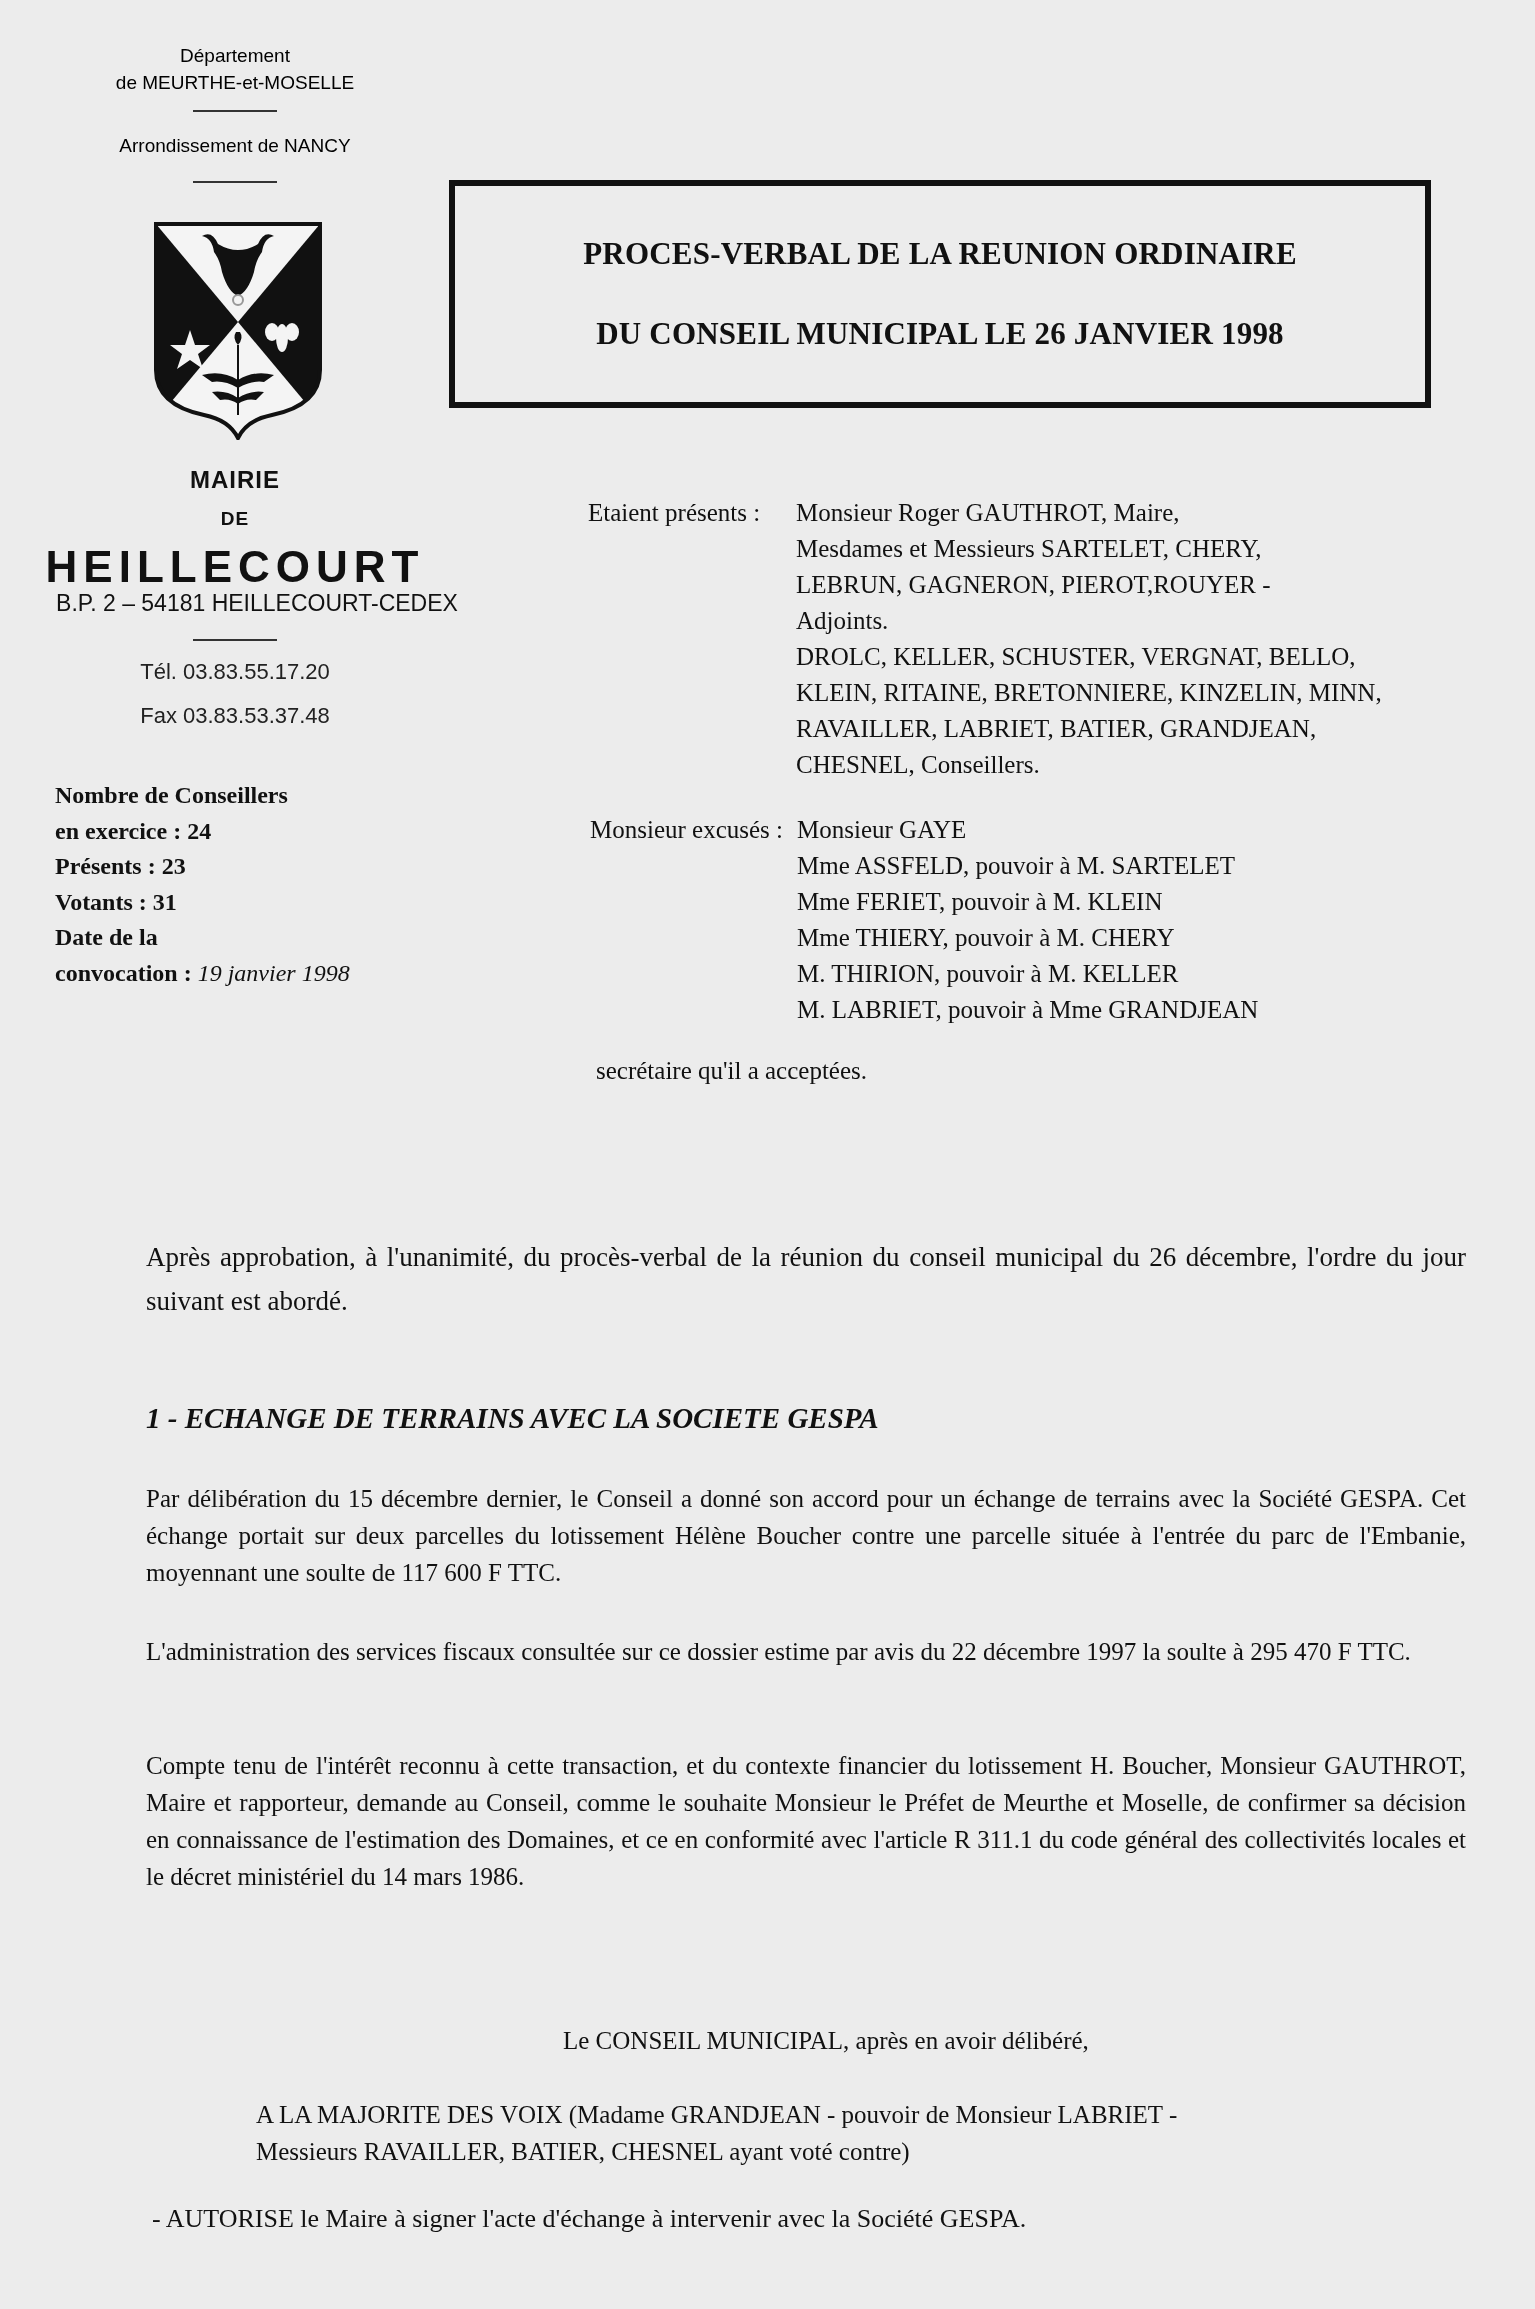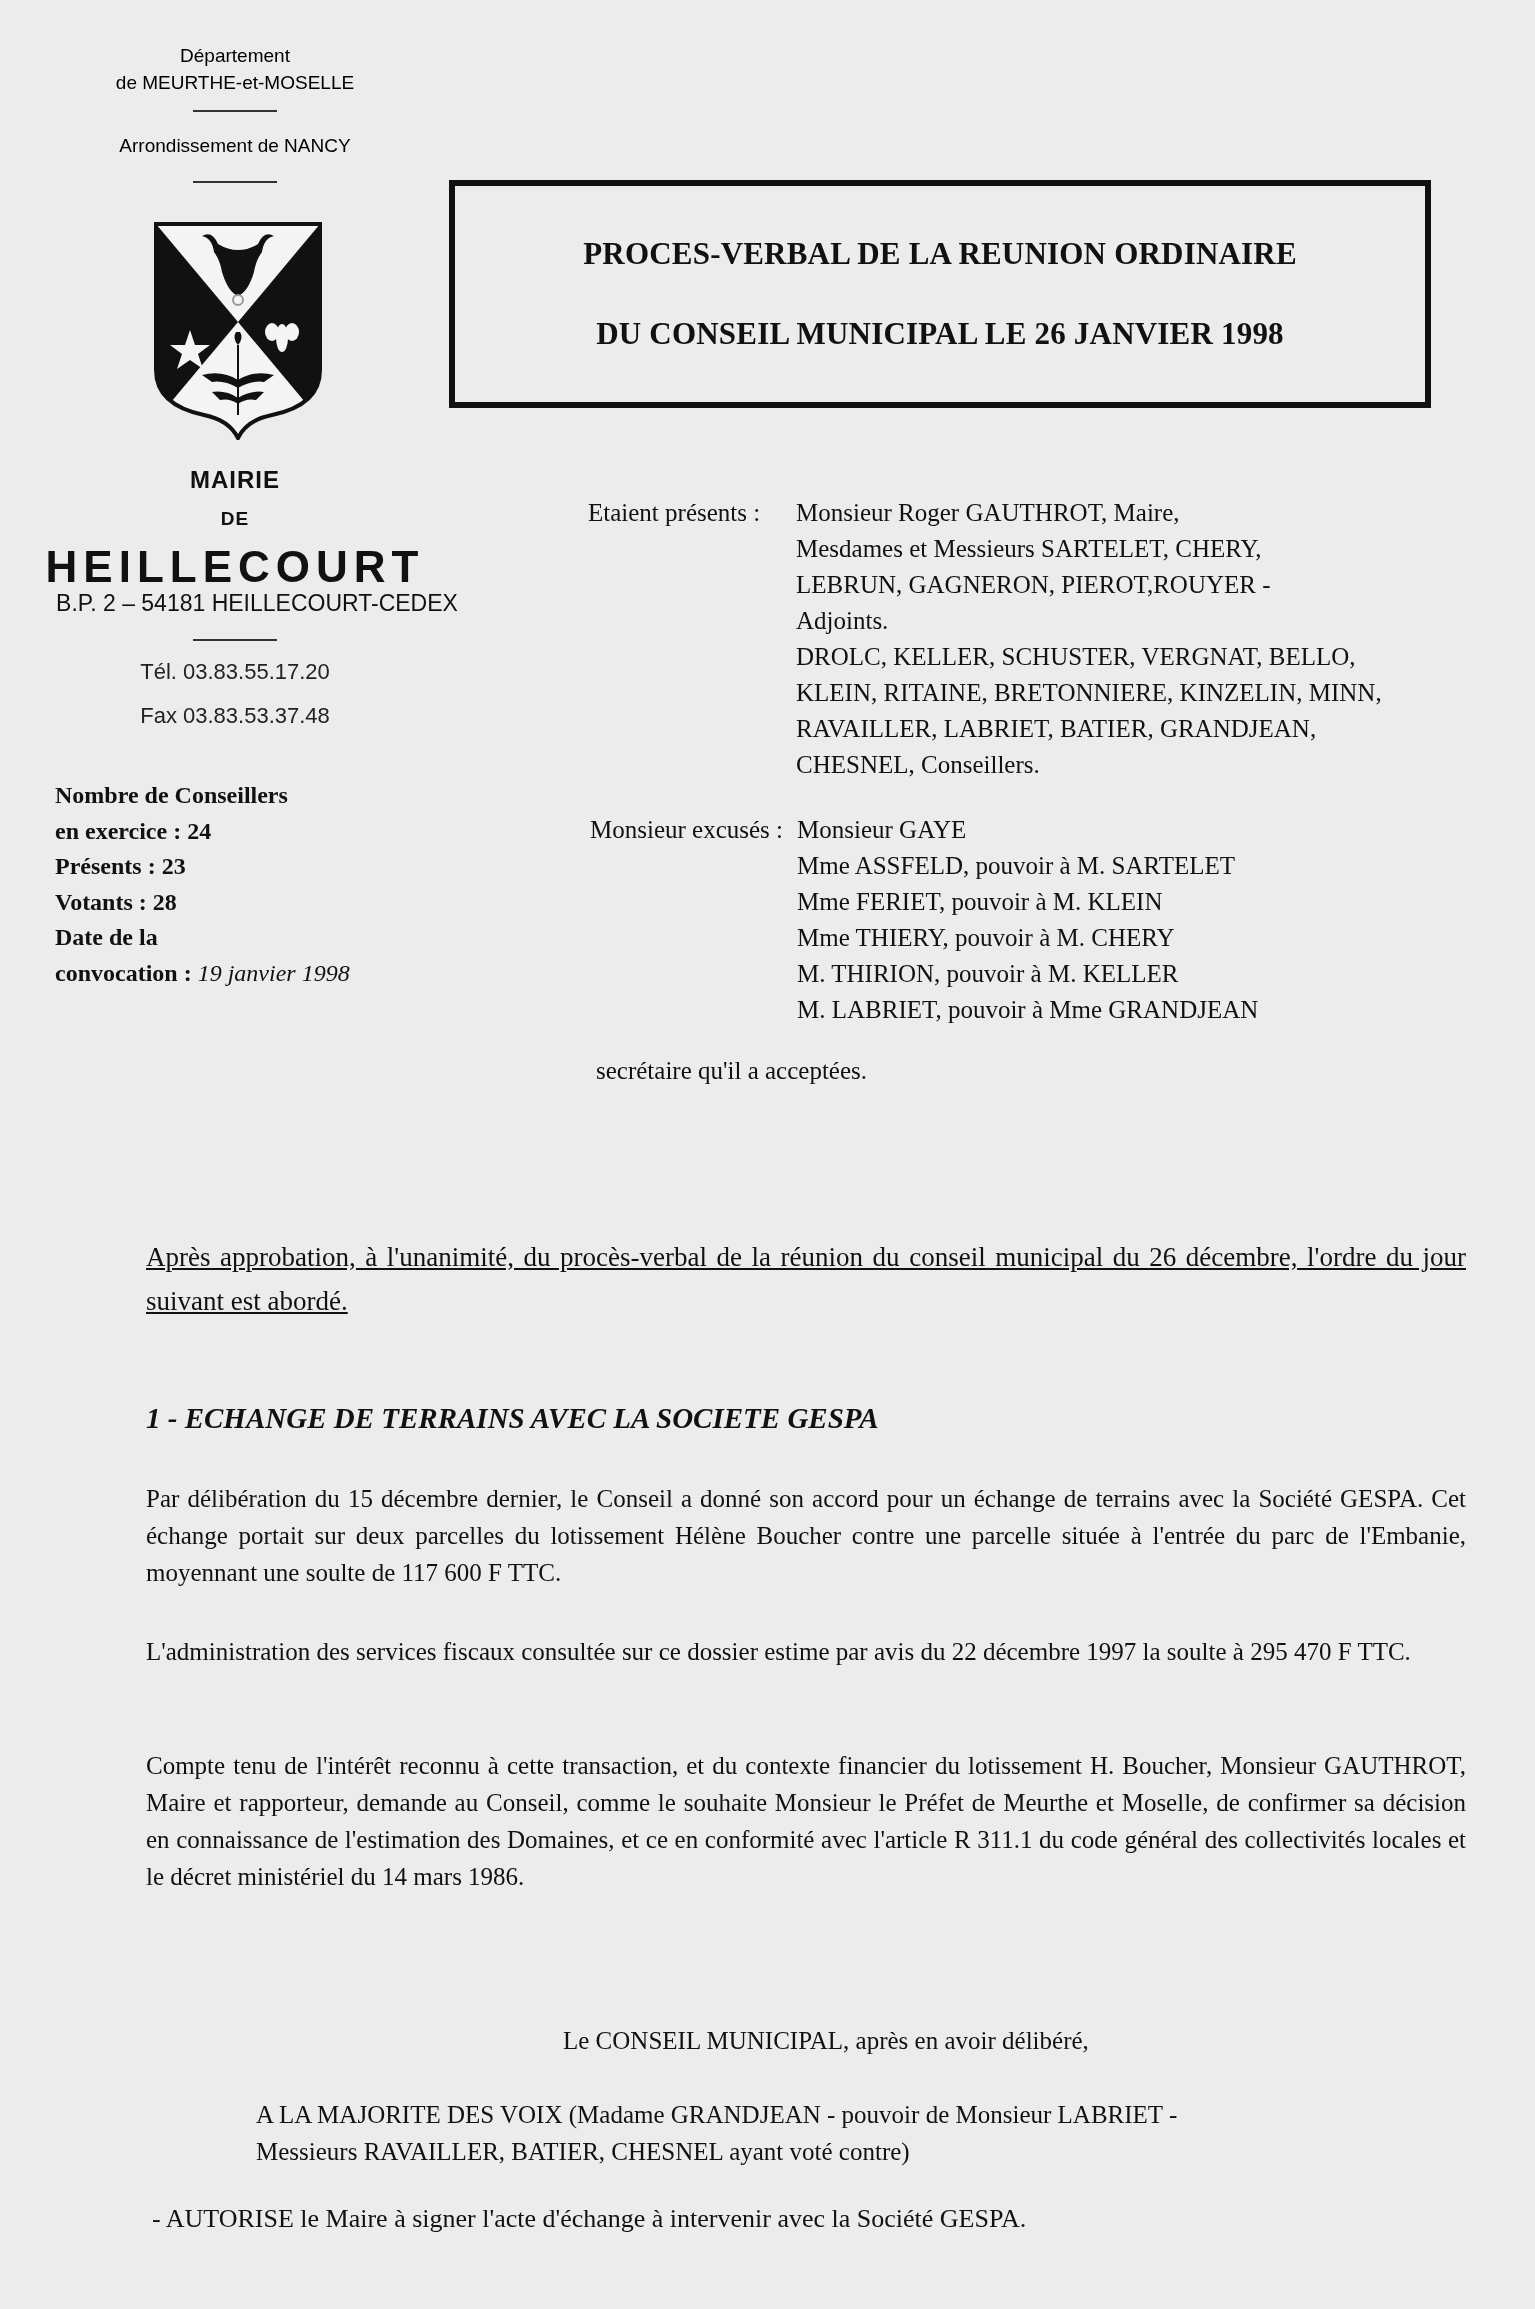--- a/index.html
+++ b/index.html
@@ -98,21 +98,21 @@
 
 <div id="title-box" class="abs">
   <div class="title-line">PROCES-VERBAL DE LA REUNION ORDINAIRE</div>
   <div class="title-line">DU CONSEIL MUNICIPAL LE 26 JANVIER 1998</div>
 </div>
 
 <div id="stats" class="abs">
   <div>Nombre de Conseillers</div>
   <div>en exercice : 24</div>
   <div>Présents : 23</div>
-  <div>Votants : 28</div>
+  <div>Votants : 31</div>
   <div>Date de la</div>
   <div><span>convocation : </span><i>19 janvier 1998</i></div>
 </div>
 
 <div class="abs att" style="left:588px; top:495px; width:920px; height:300px;">
   <div class="att-label">Etaient présents :</div>
   <div class="att-list">
     <div>Monsieur Roger GAUTHROT, Maire,</div>
     <div>Mesdames et Messieurs SARTELET, CHERY,</div>
     <div>LEBRUN, GAGNERON, PIEROT,ROUYER -</div>
@@ -133,21 +133,21 @@
     <div>Mme THIERY, pouvoir à M. CHERY</div>
     <div>M. THIRION, pouvoir à M. KELLER</div>
     <div>M. LABRIET, pouvoir à Mme GRANDJEAN</div>
   </div>
 </div>
 
 <div class="abs att" style="left:596px; top:1053px; width:900px;">
   <div>secrétaire qu'il a acceptées.</div>
 </div>
 
-<div class="abs para" style="left:146px; top:1235px; width:1320px; font-size:27px; line-height:44px;text-decoration:underline;">Après approbation, à l'unanimité, du procès-verbal de la réunion du conseil municipal du 26 décembre, l'ordre du jour suivant est abordé.</div>
+<div class="abs para" style="left:146px; top:1235px; width:1320px; font-size:27px; line-height:44px;">Après approbation, à l'unanimité, du procès-verbal de la réunion du conseil municipal du 26 décembre, l'ordre du jour suivant est abordé.</div>
 
 <div class="abs heading" style="left:146px; top:1402px;">1 - ECHANGE DE TERRAINS AVEC LA SOCIETE GESPA</div>
 
 <div class="abs para" style="left:146px; top:1480px; width:1320px;">Par délibération du 15 décembre dernier, le Conseil a donné son accord pour un échange de terrains avec la Société GESPA. Cet échange portait sur deux parcelles du lotissement Hélène Boucher contre une parcelle située à l'entrée du parc de l'Embanie, moyennant une soulte de 117 600 F TTC.</div>
 <div class="abs para" style="left:146px; top:1633px; width:1320px;">L'administration des services fiscaux consultée sur ce dossier estime par avis du 22 décembre 1997 la soulte à 295 470 F TTC.</div>
 <div class="abs para" style="left:146px; top:1747px; width:1320px;">Compte tenu de l'intérêt reconnu à cette transaction, et du contexte financier du lotissement H. Boucher, Monsieur GAUTHROT, Maire et rapporteur, demande au Conseil, comme le souhaite Monsieur le Préfet de Meurthe et Moselle, de confirmer sa décision en connaissance de l'estimation des Domaines, et ce en conformité avec l'article R 311.1 du code général des collectivités locales et le décret ministériel du 14 mars 1986.</div>
 
 <div class="abs para" style="left:563px; top:2022px; white-space:nowrap;">Le CONSEIL MUNICIPAL, après en avoir délibéré,</div>
 
 <div class="abs para" style="left:256px; top:2096px; width:1220px; text-align:left;">

